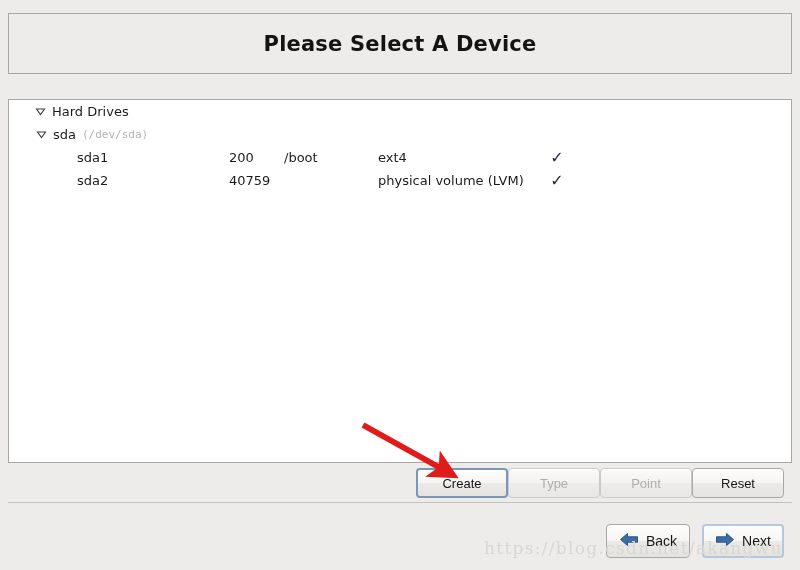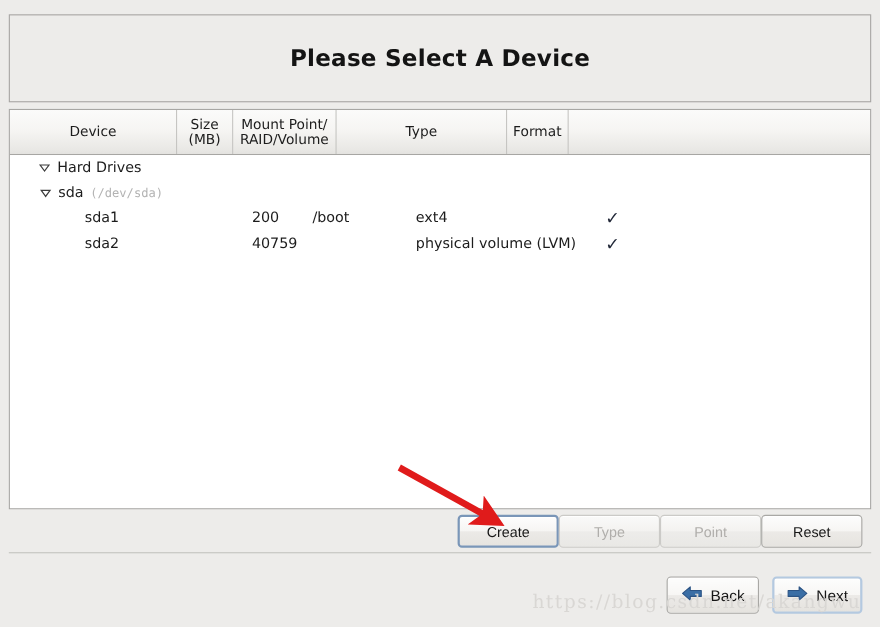--- a/index.html
+++ b/index.html
@@ -16,21 +16,21 @@
     position: relative;
     overflow: hidden;
   }
 
   
   #title-panel {
     position: absolute;
     left: 8px;
     top: 13px;
     width: 784px;
-    height: 80px;
+    height: 61px;
     box-sizing: border-box;
     border: 1px solid #a7a6a3;
     background: #edecea;
     display: flex;
     align-items: center;
     justify-content: center;
   }
   #page-title {
     font-size: 21px;
     font-weight: bold;
@@ -262,44 +262,20 @@
 </style>
 </head>
 <body>
 
 <div id="title-panel">
   <div id="page-title">Please Select A Device</div>
 </div>
 
 <div id="device-panel">
 
-  <div id="table-header">
-    <div class="th th-device">
-      <span>Device</span>
-    </div>
-    <div class="th th-size">
-      <div>
-        <div>Size</div>
-        <div>(MB)</div>
-      </div>
-    </div>
-    <div class="th th-mount">
-      <div>
-        <div>Mount Point/</div>
-        <div>RAID/Volume</div>
-      </div>
-    </div>
-    <div class="th th-type">
-      <span>Type</span>
-    </div>
-    <div class="th th-format">
-      <span>Format</span>
-    </div>
-    <div class="th th-filler last"></div>
-  </div>
 
   <div id="tree-body">
 
     <div class="tree-row row-group">
       <div class="cell-device">
         <span class="expander">
           <svg width="11" height="11" viewBox="0 0 11 11" aria-hidden="true">
             <polygon points="1.5,3 9.5,3 5.5,8.5" fill="none" stroke="#3c3c3c" stroke-width="1.1"></polygon>
           </svg>
         </span>

